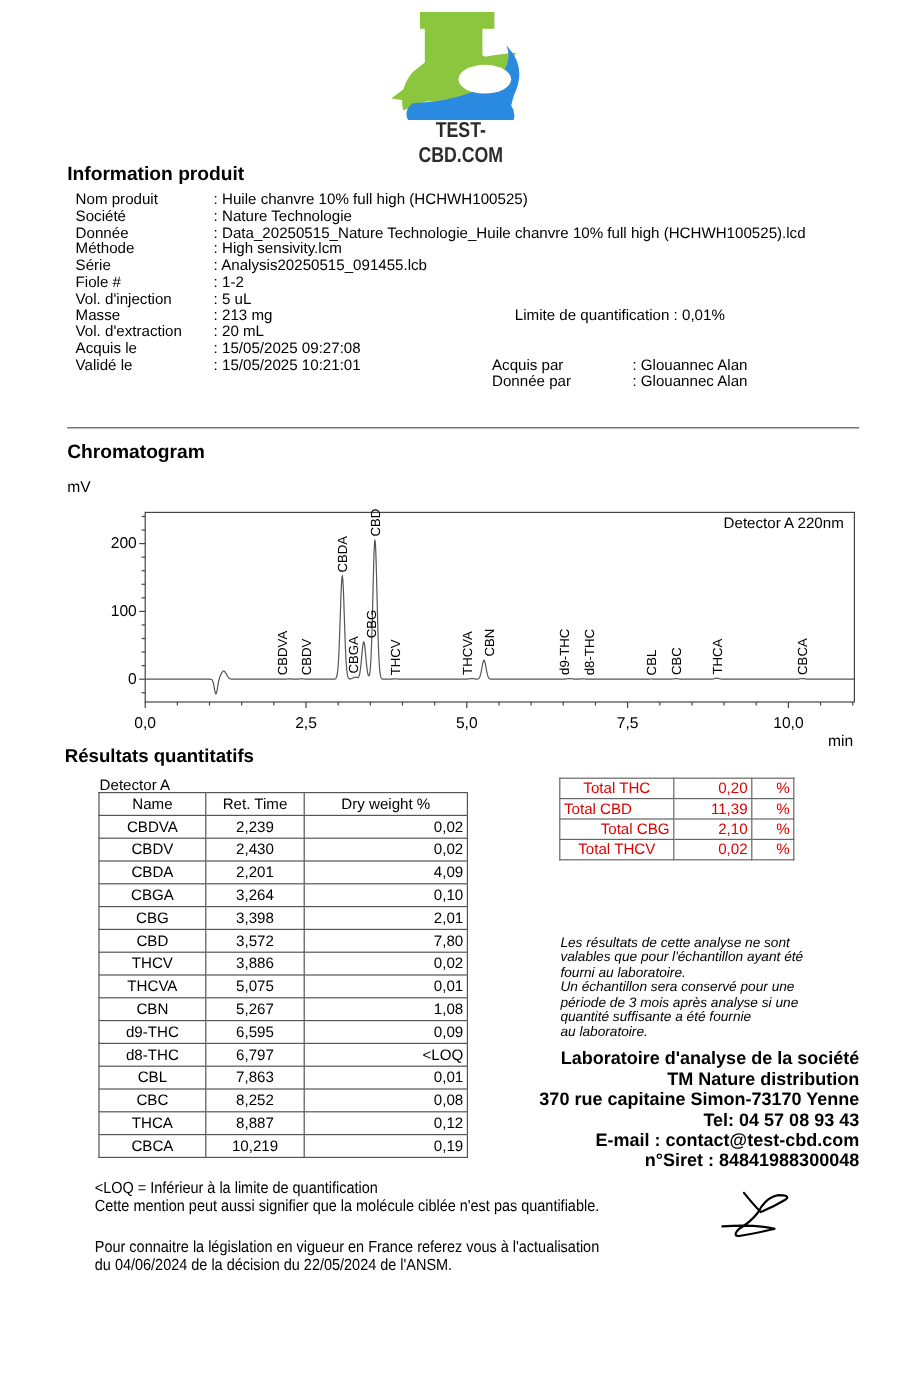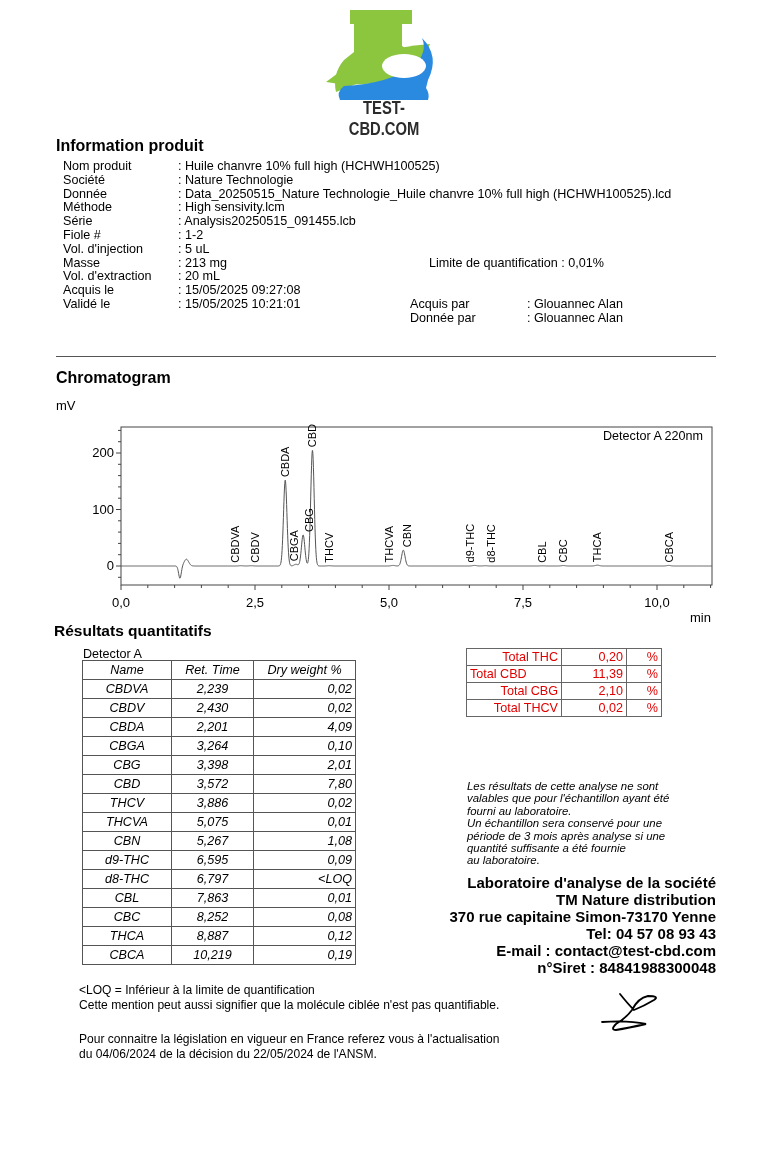--- a/index.html
+++ b/index.html
@@ -161,21 +161,21 @@
       <text x="0" y="0" transform="translate(567.3072,562.548) rotate(-90)" font-size="11" font-family="Liberation Sans, sans-serif">CBC</text>
       <text x="0" y="0" transform="translate(601.3432,562.1525) rotate(-90)" font-size="11" font-family="Liberation Sans, sans-serif">THCA</text>
       <text x="0" y="0" transform="translate(672.7384,562.435) rotate(-90)" font-size="11" font-family="Liberation Sans, sans-serif">CBCA</text>
     </g>
 </svg>
 <div class="abs" style="left:603px;top:429px;font-size:12.6px;">Detector A 220nm</div>
 <div class="abs" style="left:690px;top:610px;font-size:13px;">min</div>
 
 <h2 class="abs" style="left:54px;top:622px;font-size:15.5px;">Résultats quantitatifs</h2>
 <div class="abs" style="left:83px;top:647px;font-size:12.6px;">Detector A</div>
-<table class="abs res-table" style="left:82px;top:660px;width:274px;font-style:italic;">
+<table class="abs res-table" style="left:82px;top:660px;width:308px;">
   <thead>
     <tr>
       <th style="width:82px;">Name</th>
       <th style="width:75px;">Ret. Time</th>
       <th>Dry weight %</th>
     </tr>
   </thead>
   <tbody id="results-body">
       <tr>
         <td class="c">CBDVA</td>
@@ -251,36 +251,36 @@
         <td class="c">CBCA</td>
         <td class="c">10,219</td>
         <td class="r">0,19</td>
       </tr>
     </tbody>
 </table>
 
 <table class="abs tot-table" style="left:466px;top:648px;width:196px;">
   <tbody id="totals-body">
       <tr>
-        <td style="width:88px;text-align:right">Total THC</td>
+        <td style="width:88px;text-align:center">Total THC</td>
         <td style="width:58px;text-align:right">0,20</td>
         <td style="text-align:right">%</td>
       </tr>
       <tr>
         <td style="width:88px;text-align:left">Total CBD</td>
         <td style="width:58px;text-align:right">11,39</td>
         <td style="text-align:right">%</td>
       </tr>
       <tr>
         <td style="width:88px;text-align:right">Total CBG</td>
         <td style="width:58px;text-align:right">2,10</td>
         <td style="text-align:right">%</td>
       </tr>
       <tr>
-        <td style="width:88px;text-align:right">Total THCV</td>
+        <td style="width:88px;text-align:center">Total THCV</td>
         <td style="width:58px;text-align:right">0,02</td>
         <td style="text-align:right">%</td>
       </tr>
     </tbody>
 </table>
 
 <div class="abs note" style="left:467px;top:780px;">
   <div>Les résultats de cette analyse ne sont</div>
   <div>valables que pour l'échantillon ayant été</div>
   <div>fourni au laboratoire.</div>

